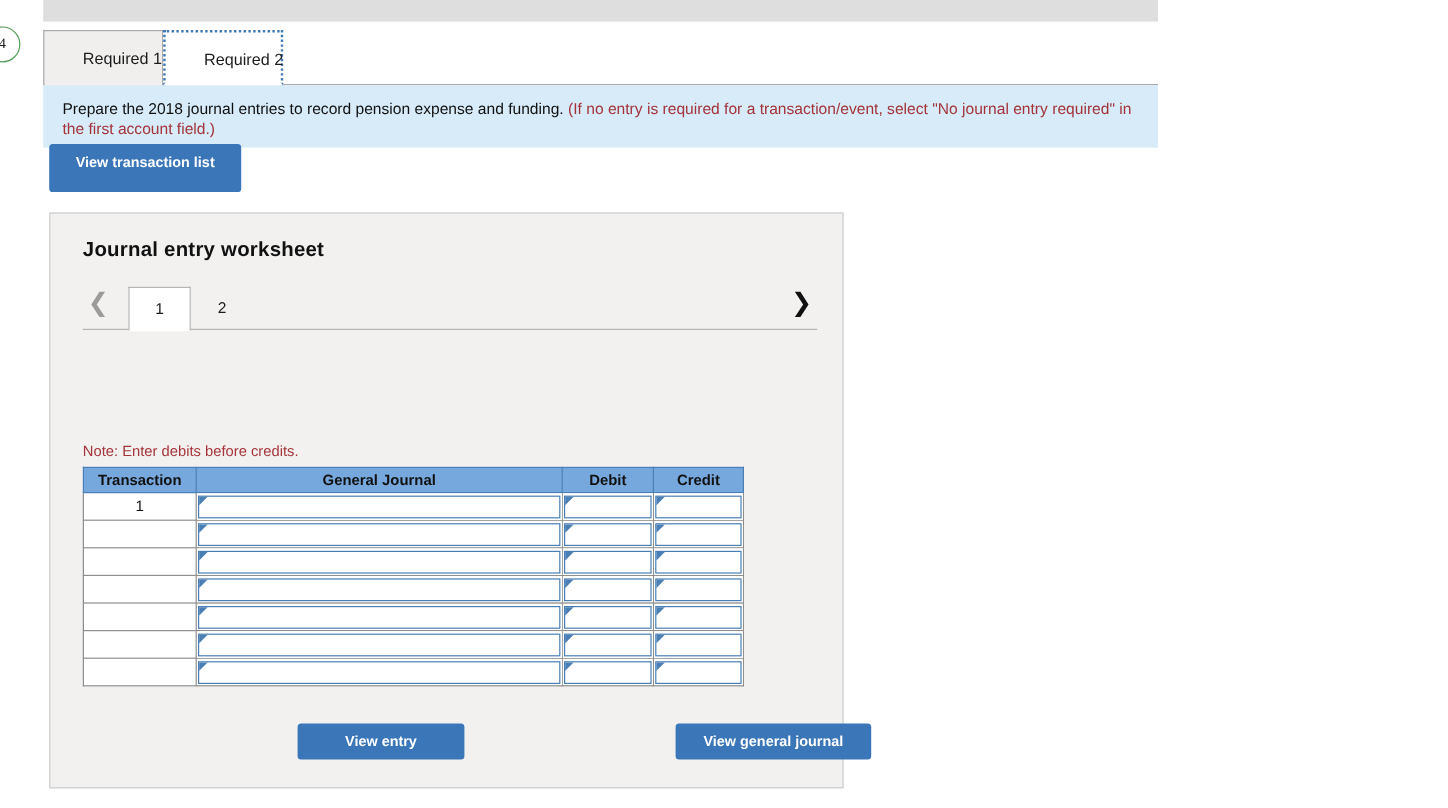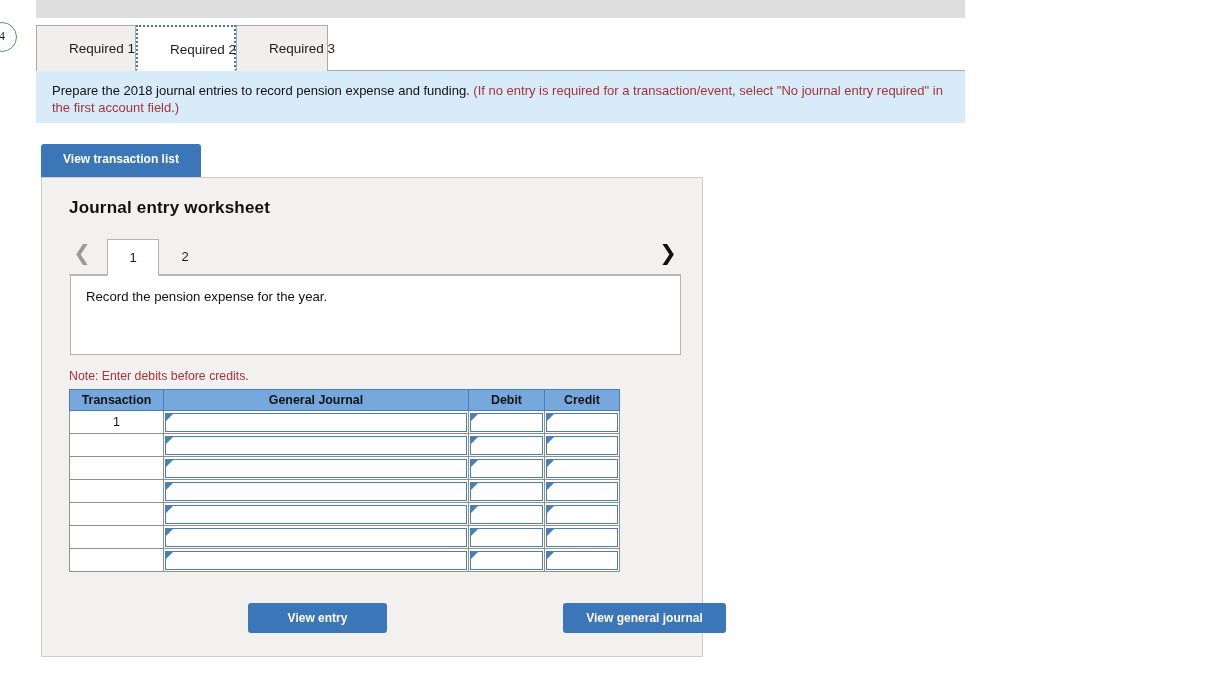--- a/index.html
+++ b/index.html
@@ -107,21 +107,21 @@
     border: none;
     border-radius: 3px;
     text-align: center;
     cursor: pointer;
     font-family: "Liberation Sans", sans-serif;
     padding: 0;
   }
   .btn-view-tx {
     position: absolute;
     left: 41px;
-    top: 144px;
+    top: 120px;
     width: 160px;
     height: 40px;
     line-height: 31px;
   }
 
   
   .panel {
     position: absolute;
     left: 41px;
     top: 177px;
@@ -294,44 +294,40 @@
 
 <div class="top-strip"></div>
 
 <div class="badge-wrap">
   <div class="badge">4</div>
 </div>
 
 <div class="tabbar">
   <div class="tab tab-0">Required 1</div>
   <div class="tab tab-1 active">Required 2</div>
-  <div class="tab tab-2">Required 3</div>
 </div>
 
 <div class="instruction">
   <span>Prepare the 2018 journal entries to record pension expense and funding.</span>
   <span class="paren">(If no entry is required for a transaction/event, select "No journal entry required" in the first account field.)</span>
 </div>
 
 <div class="btn btn-view-tx">View transaction list</div>
 
 <div class="panel">
 
   <div class="panel-title">Journal entry worksheet</div>
 
   <div class="pager">
     <div class="chev chev-prev">❮</div>
     <div class="ptab ptab-0">1</div>
     <div class="ptab ptab-1">2</div>
     <div class="chev chev-next">❯</div>
   </div>
 
-  <div class="desc">
-    <span>Record the pension expense for the year.</span>
-  </div>
 
   <div class="note">Note: Enter debits before credits.</div>
 
   <table class="jtable">
     <colgroup>
       <col class="col-tx">
         <col class="col-gj">
         <col class="col-deb">
         <col class="col-cre">
     </colgroup>

